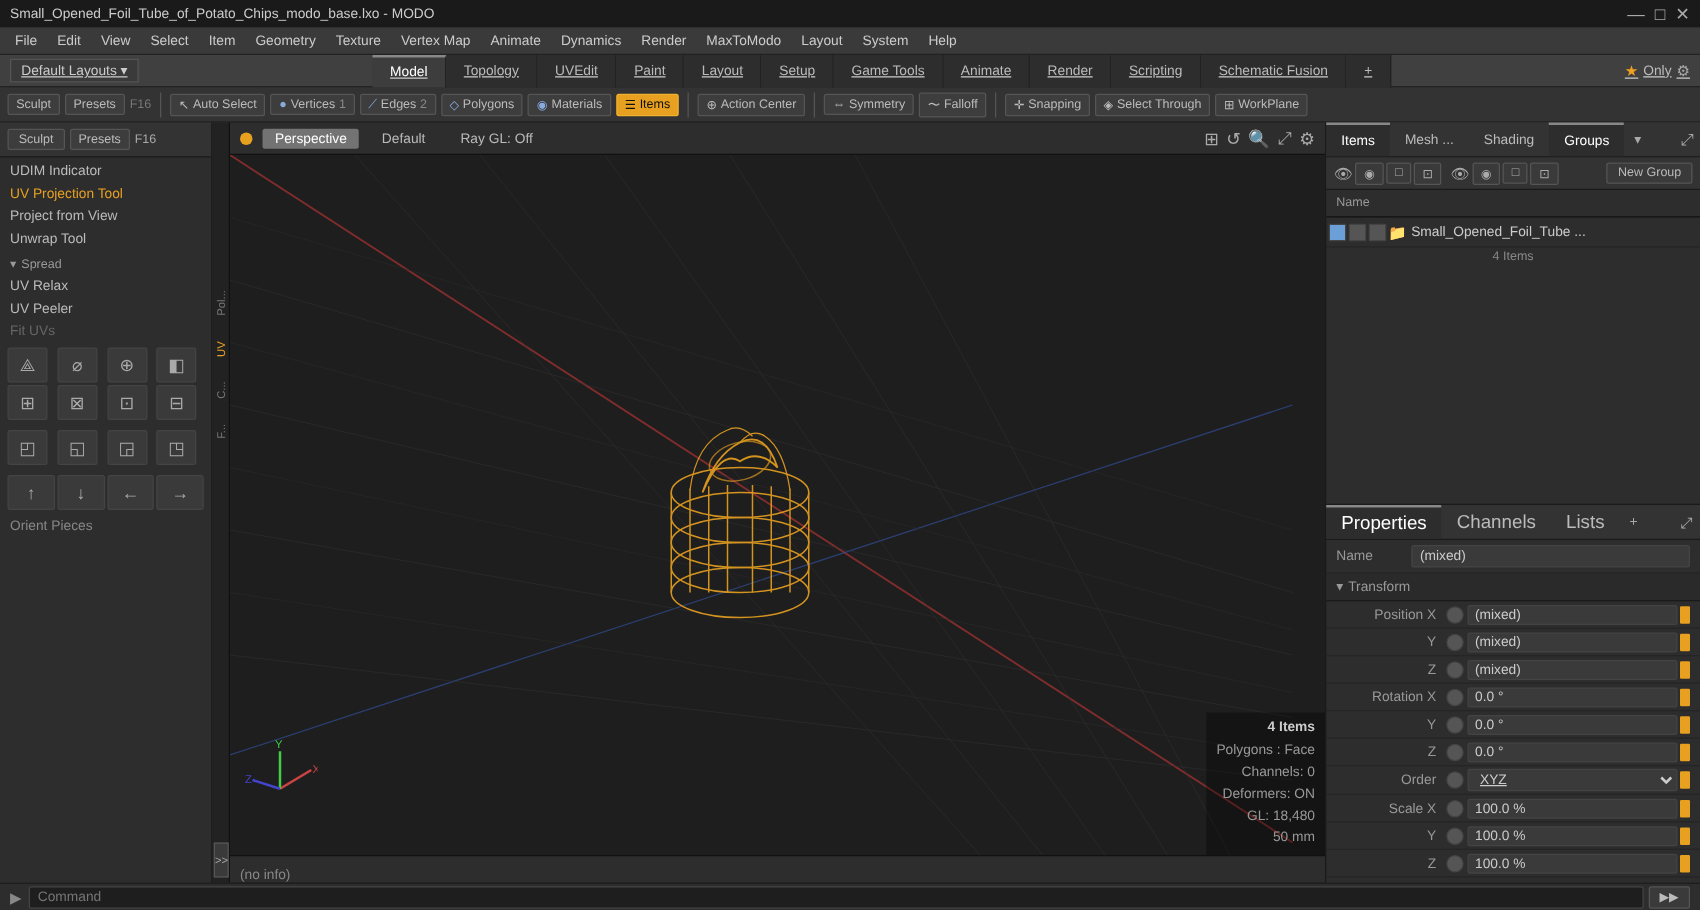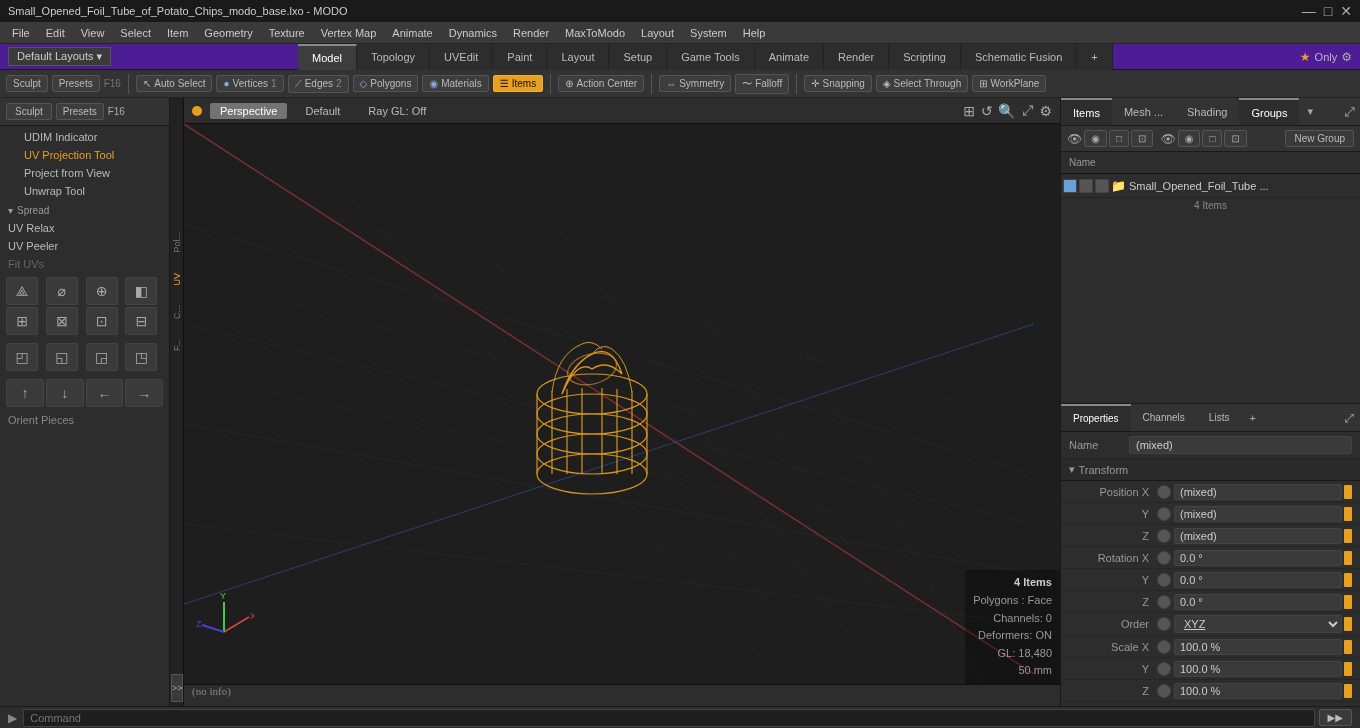--- a/index.html
+++ b/index.html
@@ -8,21 +8,21 @@
     
     #titlebar { background: #1a1a1a; height: 22px; display: flex; align-items: center; justify-content: space-between; padding: 0 8px; }
     #titlebar-controls { display: flex; gap: 8px; }
     #titlebar-controls span { font-size: 14px; color: #aaa; cursor: pointer; }
 
     
     #menubar { background: #3a3a3a; height: 22px; display: flex; align-items: center; padding: 0 4px; border-bottom: 1px solid #222; }
     .menu-item { padding: 2px 8px; font-size: 11px; color: #ccc; cursor: pointer; }
 
     
-    #layout-tabs { background: #4c1d95; height: 26px; display: flex; align-items: center; border-bottom: 1px solid #1a1a1a; }
+    #layout-tabs { background: #404040; height: 26px; display: flex; align-items: center; border-bottom: 1px solid #1a1a1a; text-decoration: underline; }
     .layout-selector { background: #3a3a3a; border: 1px solid #555; color: #ccc; font-size: 11px; padding: 2px 8px; margin-left: 8px; cursor: pointer; }
     .tab-group { display: flex; margin-left: auto; align-items: center; }
     .tab { padding: 4px 14px; font-size: 11px; color: #bbb; cursor: pointer; background: #2d2d2d; border-right: 1px solid #222; height: 26px; display: flex; align-items: center; }
     .tab.active { background: #3d3d3d; color: #fff; border-top: 2px solid #888; }
     .tab-extra { margin-left: auto; display: flex; align-items: center; gap: 4px; padding-right: 8px; }
     .tab-star { color: #f0a020; font-size: 12px; }
 
     
     #toolbar { background: #333; height: 28px; display: flex; align-items: center; padding: 0 6px; border-bottom: 1px solid #222; gap: 4px; }
     .tool-btn { background: #3d3d3d; border: 1px solid #555; color: #bbb; font-size: 10px; padding: 2px 6px; cursor: pointer; border-radius: 2px; display: flex; align-items: center; gap: 3px; }
@@ -32,40 +32,40 @@
     
     #main { display: flex; height: calc(728px - 22px - 22px - 26px - 28px - 22px); }
 
     
     #left-panel { width: 170px; background: #2d2d2d; border-right: 1px solid #1a1a1a; overflow: hidden; display: flex; flex-direction: column; }
     #left-top { height: 28px; display: flex; align-items: center; background: #333; border-bottom: 1px solid #1a1a1a; padding: 0 6px; gap: 4px; }
     .sculpt-btn { background: #3d3d3d; border: 1px solid #555; color: #bbb; font-size: 10px; padding: 2px 8px; cursor: pointer; border-radius: 2px; }
     .presets-btn { background: #3d3d3d; border: 1px solid #555; color: #bbb; font-size: 10px; padding: 2px 6px; cursor: pointer; border-radius: 2px; }
     .f16-label { color: #aaa; font-size: 10px; }
     #left-tools { flex: 1; overflow-y: auto; }
-    .tool-section { padding: 2px 16px; }
+    .tool-section { padding: 2px 0; }
     .tool-row { padding: 3px 8px; color: #bbb; cursor: pointer; font-size: 11px; }
     .tool-row.highlight { color: #e8a020; }
     .section-header { padding: 3px 8px; color: #999; font-size: 10px; display: flex; align-items: center; gap: 4px; cursor: pointer; }
     .tool-grid { display: grid; grid-template-columns: repeat(4, 1fr); gap: 2px; padding: 4px 6px; }
     .tool-icon-btn { background: #3a3a3a; border: 1px solid #444; width: 32px; height: 28px; display: flex; align-items: center; justify-content: center; cursor: pointer; font-size: 14px; color: #aaa; border-radius: 2px; }
     .tool-arrow-row { display: grid; grid-template-columns: repeat(4, 1fr); gap: 2px; padding: 4px 6px; }
     .tool-arrow-btn { background: #3a3a3a; border: 1px solid #444; height: 28px; display: flex; align-items: center; justify-content: center; cursor: pointer; font-size: 14px; color: #aaa; border-radius: 2px; }
     .orient-row { padding: 3px 8px; color: #888; font-size: 11px; }
 
     
     #viewport { flex: 1; background: #1e1e1e; position: relative; overflow: hidden; }
     #viewport-header { height: 26px; background: #2d2d2d; display: flex; align-items: center; padding: 0 8px; gap: 8px; border-bottom: 1px solid #111; }
     .vp-tab { font-size: 11px; color: #bbb; padding: 2px 10px; cursor: pointer; border-radius: 2px; }
     .vp-tab.active { background: #737373; color: #fff; }
     .vp-controls { margin-left: auto; display: flex; gap: 6px; align-items: center; }
     .vp-icon { color: #aaa; font-size: 14px; cursor: pointer; }
     #viewport-canvas { position: relative; width: 100%; height: calc(100% - 26px - 22px); overflow: hidden; }
     #viewport-info { position: absolute; bottom: 0; right: 0; text-align: right; padding: 4px 8px; font-size: 11px; color: #999; line-height: 1.6; background: rgba(0,0,0,0.3); }
-    #viewport-bottom { height: 22px; background: #2d2d2d; display: flex; align-items: flex-start; padding: 0 8px; border-top: 1px solid #111; font-family: Liberation Serif, serif; }
+    #viewport-bottom { height: 22px; background: #2d2d2d; display: flex; align-items: flex-end; padding: 0 8px; border-top: 1px solid #111; }
     .vp-bottom-info { color: #888; font-size: 11px; }
 
     
     .grid-canvas { position: absolute; top: 0; left: 0; width: 100%; height: 100%; }
 
     
     #right-panel { width: 300px; background: #2d2d2d; border-left: 1px solid #1a1a1a; display: flex; flex-direction: column; }
     #right-top-tabs { height: 28px; background: #333; display: flex; align-items: stretch; border-bottom: 1px solid #1a1a1a; }
     .right-tab { padding: 0 12px; font-size: 11px; color: #bbb; cursor: pointer; display: flex; align-items: center; }
     .right-tab.active { background: #2d2d2d; color: #fff; border-top: 2px solid #888; }
@@ -83,21 +83,21 @@
     #items-list { flex: 1; overflow-y: auto; }
     .item-row { height: 24px; display: flex; align-items: center; padding: 0 4px; border-bottom: 1px solid #252525; cursor: pointer; }
     .item-vis { width: 14px; height: 14px; background: #555; border: 1px solid #444; margin-right: 2px; border-radius: 1px; }
     .item-vis.active { background: #6a9fd8; }
     .item-name { flex: 1; font-size: 11px; color: #ccc; overflow: hidden; text-overflow: ellipsis; white-space: nowrap; }
     .item-count { font-size: 10px; color: #888; text-align: center; width: 100%; padding: 2px 0; }
 
     
     #properties-panel { flex: 1; display: flex; flex-direction: column; border-top: 1px solid #1a1a1a; }
     #prop-tabs { height: 28px; background: #333; display: flex; align-items: stretch; border-bottom: 1px solid #1a1a1a; }
-    .prop-tab { padding: 0 12px; font-size: 10px; color: #bbb; cursor: pointer; display: flex; align-items: center; }
+    .prop-tab { padding: 0 12px; font-size: 15px; color: #bbb; cursor: pointer; display: flex; align-items: center; }
     .prop-tab.active { background: #2d2d2d; color: #fff; border-top: 2px solid #888; }
     .prop-tab-plus { padding: 0 8px; color: #aaa; cursor: pointer; display: flex; align-items: center; }
     #prop-content { flex: 1; overflow-y: auto; padding-bottom: 4px; }
     .prop-name-row { display: flex; align-items: center; padding: 4px 8px; border-bottom: 1px solid #252525; }
     .prop-label { color: #999; font-size: 11px; width: 60px; }
     .prop-value { flex: 1; background: #3a3a3a; border: 1px solid #444; color: #ccc; font-size: 11px; padding: 2px 6px; border-radius: 2px; }
     .prop-section { padding: 4px 8px; background: #2a2a2a; border-bottom: 1px solid #1a1a1a; font-size: 11px; color: #999; display: flex; align-items: center; gap: 4px; cursor: pointer; }
     .prop-row { display: flex; align-items: center; padding: 2px 8px 2px 16px; border-bottom: 1px solid #252525; min-height: 22px; }
     .prop-row-label { color: #999; font-size: 11px; width: 80px; text-align: right; padding-right: 8px; }
     .prop-row-value { flex: 1; background: #3a3a3a; border: 1px solid #444; color: #ccc; font-size: 11px; padding: 1px 5px; border-radius: 2px; }

